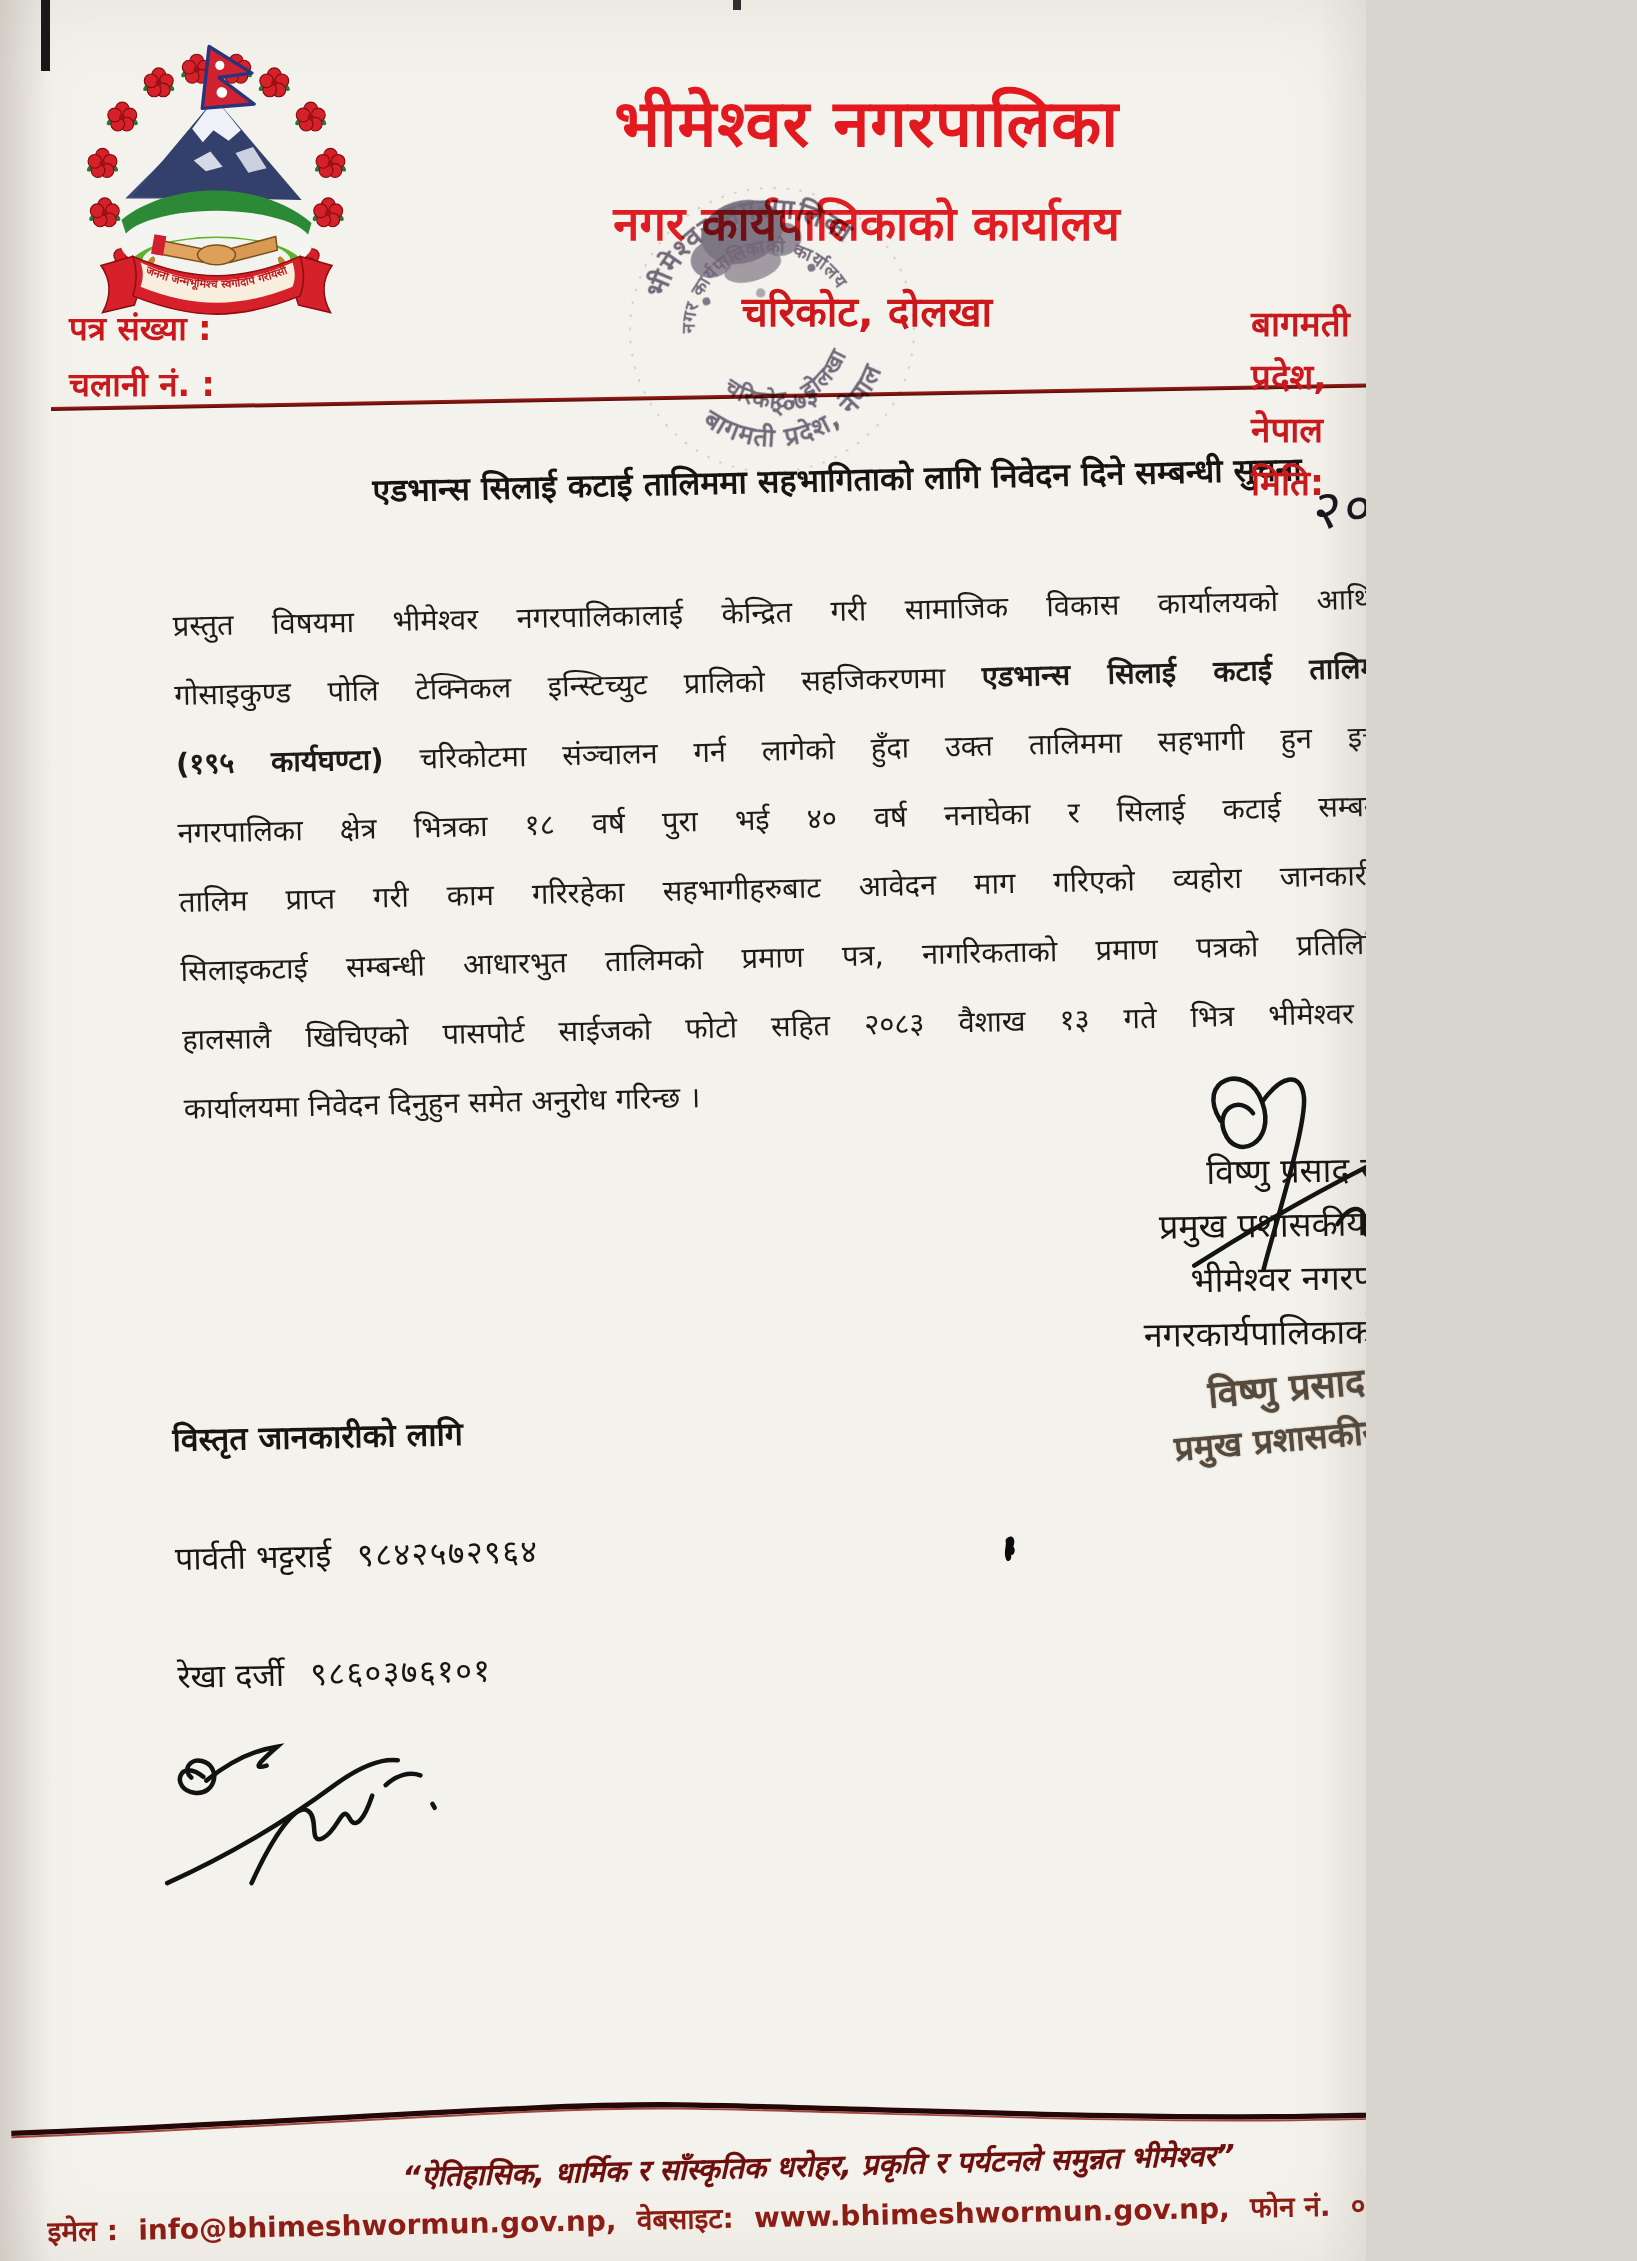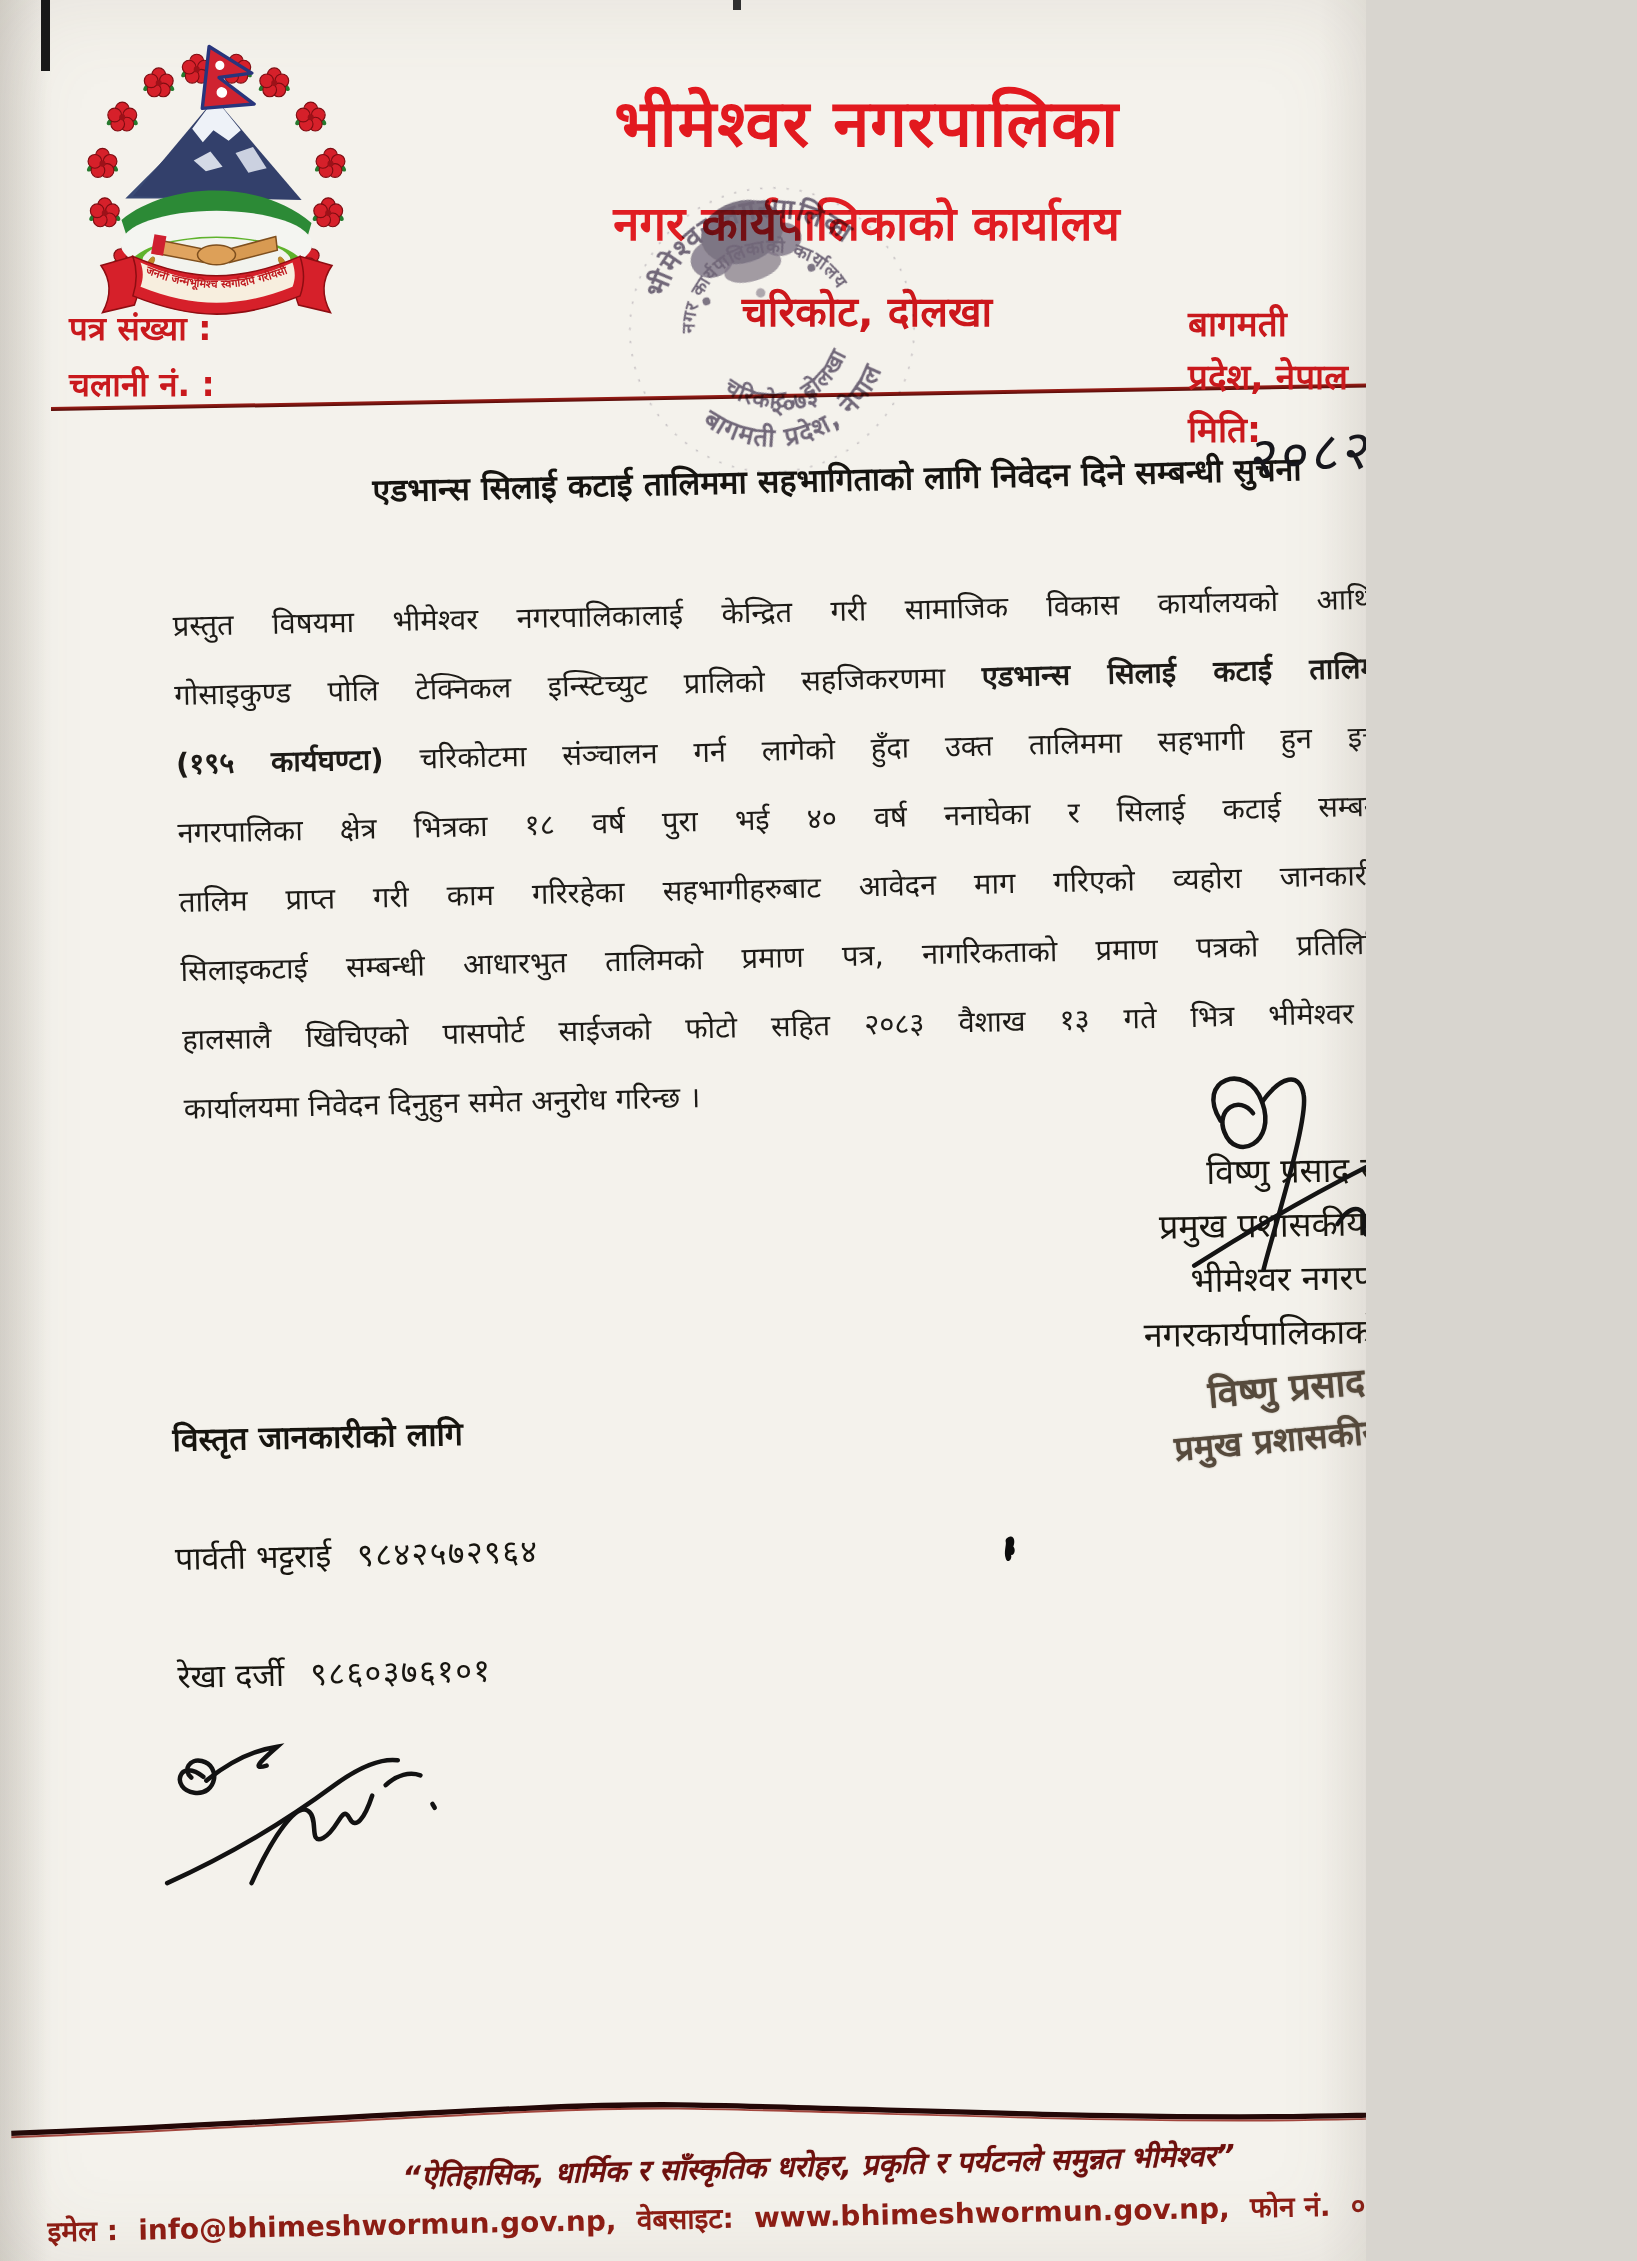--- a/index.html
+++ b/index.html
@@ -7,21 +7,21 @@
   .page{position:relative;width:1366px;height:2261px;background:#f4f2ec;overflow:hidden;
         box-shadow:inset 0 0 90px rgba(120,110,90,.12);}
   .page::after{content:"";position:absolute;inset:0;pointer-events:none;
         background:linear-gradient(90deg,rgba(70,60,50,.07),transparent 3.5%,transparent 96.5%,rgba(70,60,50,.06));}
   .abs{position:absolute;}
   
   .h1{left:422px;top:77px;width:889px;text-align:center;font-size:65px;font-weight:700;color:#e2191f;letter-spacing:0.8px;}
   .h2{left:422px;top:190px;width:889px;text-align:center;font-size:47px;font-weight:700;color:#e01d22;}
   .h3{left:573px;top:282px;width:588px;text-align:center;font-size:41px;font-weight:700;color:#d5181d;z-index:5;mix-blend-mode:multiply;}
   .meta-left{left:69px;top:301px;font-size:33px;font-weight:700;color:#c9191d;line-height:56px;}
-  .meta-right{left:1188px;top:298px;font-size:35px;font-weight:700;color:#c9191d;line-height:53px;z-index:5;}
+  .meta-right{left:1251px;top:298px;font-size:35px;font-weight:700;color:#c9191d;line-height:53px;z-index:5;}
   .hand-date{position:absolute;left:62px;top:18px;font-size:54px;font-weight:400;color:#17171d;
         transform:rotate(-4deg) skewX(-7deg);letter-spacing:3px;white-space:nowrap;}
   .rule{left:51px;top:407px;width:1551px;height:3.8px;background:linear-gradient(to bottom,#9e2019,#550a07);
         transform:rotate(-1.02deg);transform-origin:left center;z-index:1;}
   .stamp-wrap{left:609px;top:167px;width:326px;height:326px;z-index:3;mix-blend-mode:multiply;opacity:.88;}
   
   .subject{left:279px;top:457px;width:1116px;text-align:center;font-size:32px;font-weight:700;color:#161410;
         transform:rotate(-1.35deg);}
   .body-block{left:172px;top:592px;width:1361px;transform:rotate(-1.3deg);transform-origin:left top;
         color:#1d1b17;font-size:29px;}

